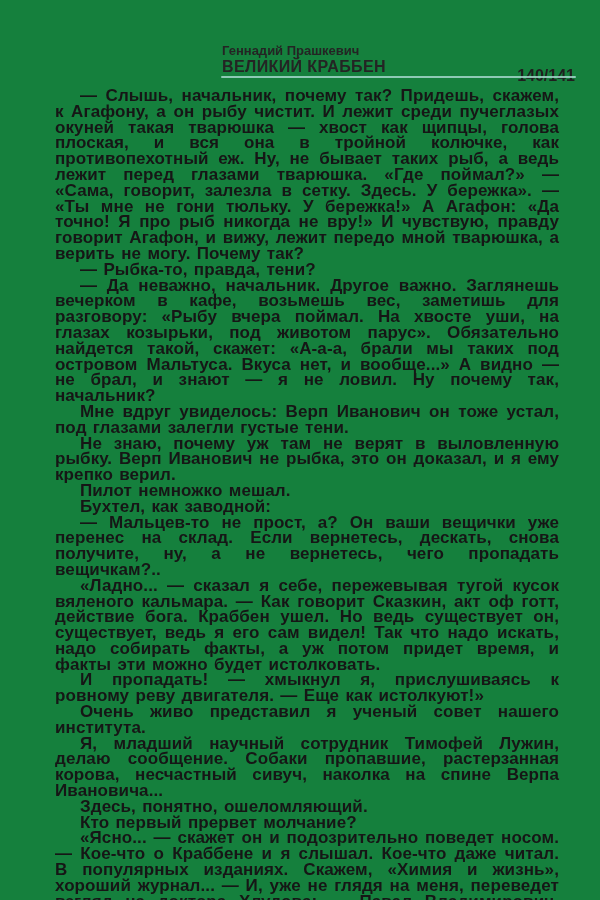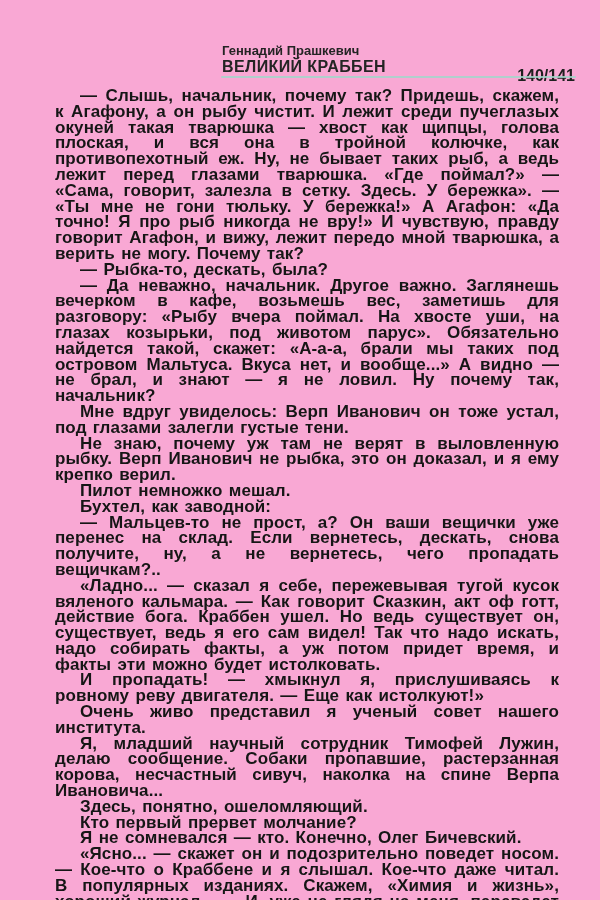--- a/index.html
+++ b/index.html
@@ -1,20 +1,20 @@
 <!DOCTYPE html>
 <html><head>
 <meta charset="utf-8">
 <style>
   html, body { margin: 0; padding: 0; background: #ffffff; }
   .page {
     position: relative;
     width: 600px;
     height: 900px;
-    background: #f9a8d4;
+    background: #15803d;
     font-family: "Liberation Sans", sans-serif;
     color: #1b1b1b;
     overflow: hidden;
   }
   .header-author {
     position: absolute;
     left: 222px;
     top: 43px;
     font-size: 13px;
     font-weight: bold;
@@ -70,29 +70,28 @@
 </head>
 <body>
 
 <div class="page">
   <div class="header-author">Геннадий Прашкевич</div>
   <div class="header-title">ВЕЛИКИЙ КРАББЕН</div>
   <div class="page-indicator">140/141</div>
   <div class="header-rule" style="background: rgb(163, 214, 202);"></div>
   <div class="body-text">
       <p class="para">— Слышь, начальник, почему так? Придешь, скажем, к Агафону, а он рыбу чистит. И лежит среди пучеглазых окуней такая тварюшка — хвост как щипцы, голова плоская, и вся она в тройной колючке, как противопехотный еж. Ну, не бывает таких рыб, а ведь лежит перед глазами тварюшка. «Где поймал?» — «Сама, говорит, залезла в сетку. Здесь. У бережка». — «Ты мне не гони тюльку. У бережка!» А Агафон: «Да точно! Я про рыб никогда не вру!» И чувствую, правду говорит Агафон, и вижу, лежит передо мной тварюшка, а верить не могу. Почему так?</p>
-      <p class="para">— Рыбка-то, дескать, была?</p>
+      <p class="para">— Рыбка-то, правда, тени?</p>
       <p class="para">— Да неважно, начальник. Другое важно. Заглянешь вечерком в кафе, возьмешь вес, заметишь для разговору: «Рыбу вчера поймал. На хвосте уши, на глазах козырьки, под животом парус». Обязательно найдется такой, скажет: «А-а-а, брали мы таких под островом Мальтуса. Вкуса нет, и вообще...» А видно — не брал, и знают — я не ловил. Ну почему так, начальник?</p>
       <p class="para">Мне вдруг увиделось: Верп Иванович он тоже устал, под глазами залегли густые тени.</p>
       <p class="para">Не знаю, почему уж там не верят в выловленную рыбку. Верп Иванович не рыбка, это он доказал, и я ему крепко верил.</p>
       <p class="para">Пилот немножко мешал.</p>
       <p class="para">Бухтел, как заводной:</p>
       <p class="para">— Мальцев-то не прост, а? Он ваши вещички уже перенес на склад. Если вернетесь, дескать, снова получите, ну, а не вернетесь, чего пропадать вещичкам?..</p>
       <p class="para">«Ладно... — сказал я себе, пережевывая тугой кусок вяленого кальмара. — Как говорит Сказкин, акт оф готт, действие бога. Краббен ушел. Но ведь существует он, существует, ведь я его сам видел! Так что надо искать, надо собирать факты, а уж потом придет время, и факты эти можно будет истолковать.</p>
       <p class="para">И пропадать! — хмыкнул я, прислушиваясь к ровному реву двигателя. — Еще как истолкуют!»</p>
       <p class="para">Очень живо представил я ученый совет нашего института.</p>
       <p class="para">Я, младший научный сотрудник Тимофей Лужин, делаю сообщение. Собаки пропавшие, растерзанная корова, несчастный сивуч, наколка на спине Верпа Ивановича...</p>
       <p class="para">Здесь, понятно, ошеломляющий.</p>
       <p class="para">Кто первый прервет молчание?</p>
-      <p class="para">Я не сомневался — кто. Конечно, Олег Бичевский.</p>
       <p class="para">«Ясно... — скажет он и подозрительно поведет носом. — Кое-что о Краббене и я слышал. Кое-что даже читал. В популярных изданиях. Скажем, «Химия и жизнь», хороший журнал... — И, уже не глядя на меня, переведет взгляд на доктора Хлудова: — Павел Владимирович, может, все же поговорим о снаряжении? Я новую</p>
     </div>
 </div>
 
 </body></html>

